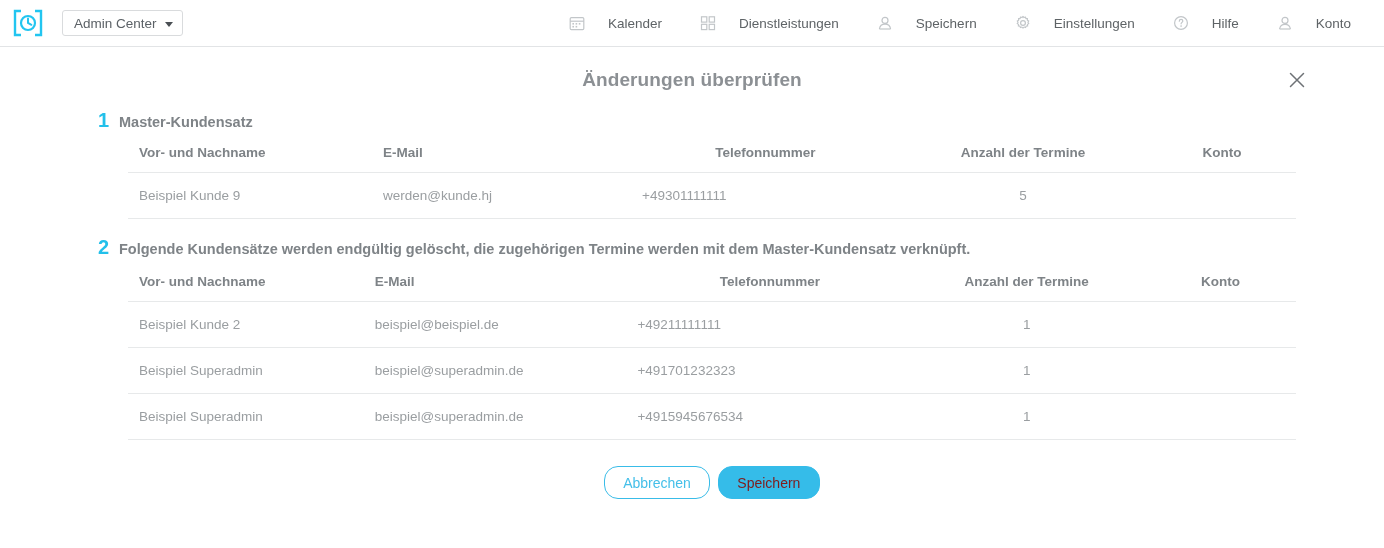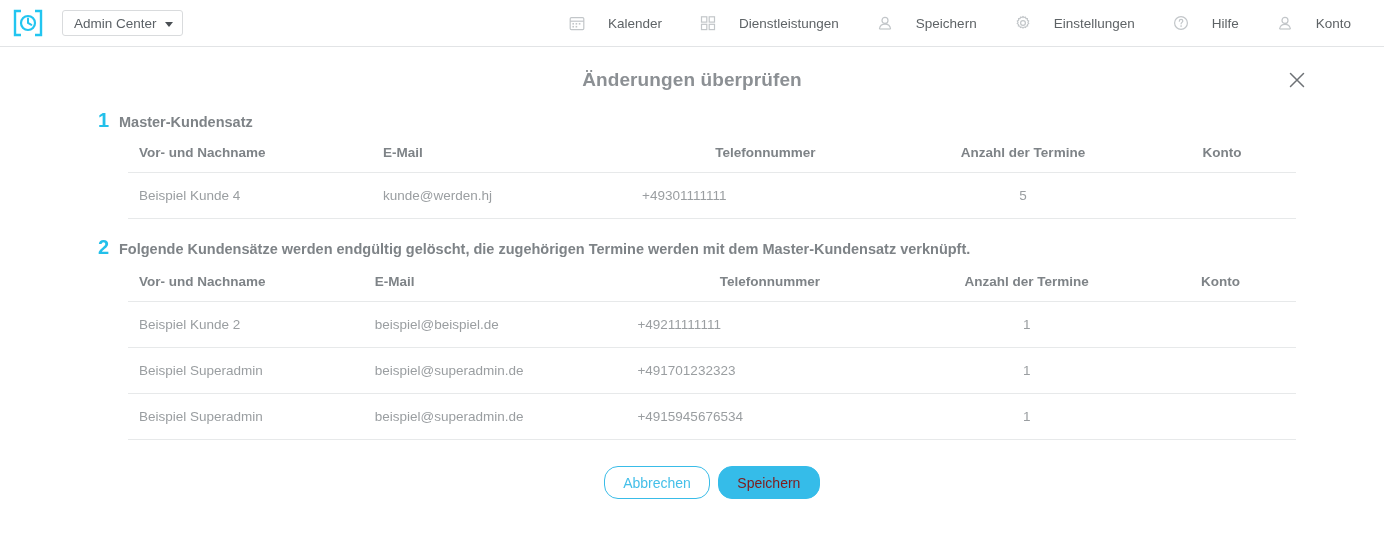--- a/index.html
+++ b/index.html
@@ -309,22 +309,22 @@
           <tr>
             <th class="c-name">Vor- und Nachname</th>
             <th class="c-mail">E-Mail</th>
             <th class="c-phone">Telefonnummer</th>
             <th class="c-cnt">Anzahl der Termine</th>
             <th class="c-acct">Konto</th>
           </tr>
         </thead>
         <tbody>
           <tr>
-            <td class="c-name">Beispiel Kunde 4</td>
-            <td class="c-mail">kunde@werden.hj</td>
+            <td class="c-name">Beispiel Kunde 9</td>
+            <td class="c-mail">werden@kunde.hj</td>
             <td class="c-phone">+49301111111</td>
             <td class="c-cnt">5</td>
             <td class="c-acct"></td>
           </tr>
         </tbody>
       </table>
     </div>
 
     <div class="section-head" style="margin-top:18px;">
       <span class="step-num">2</span>

